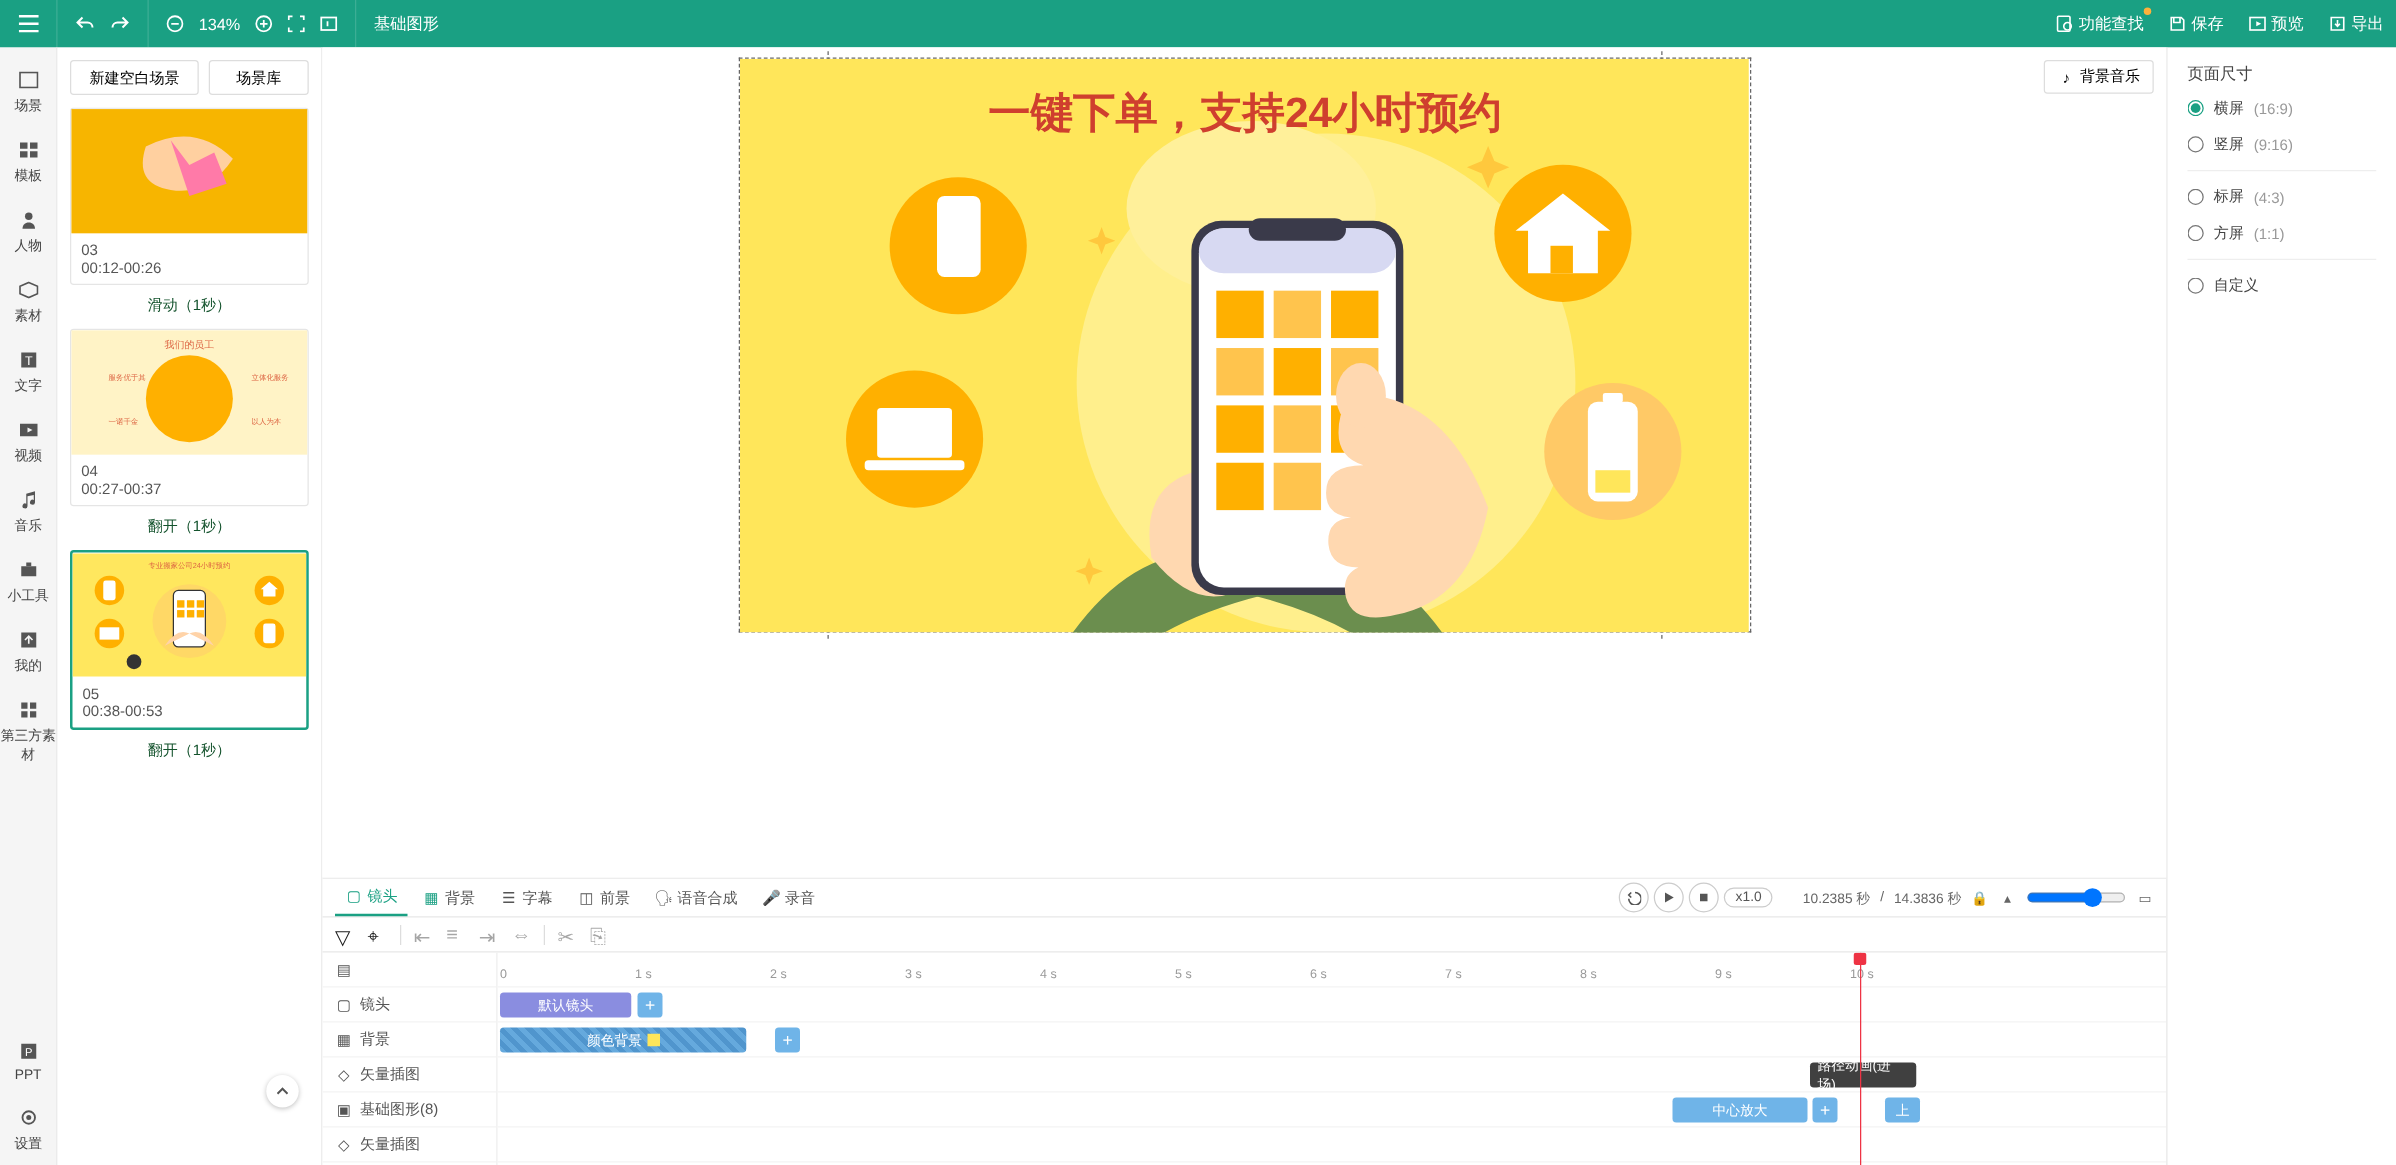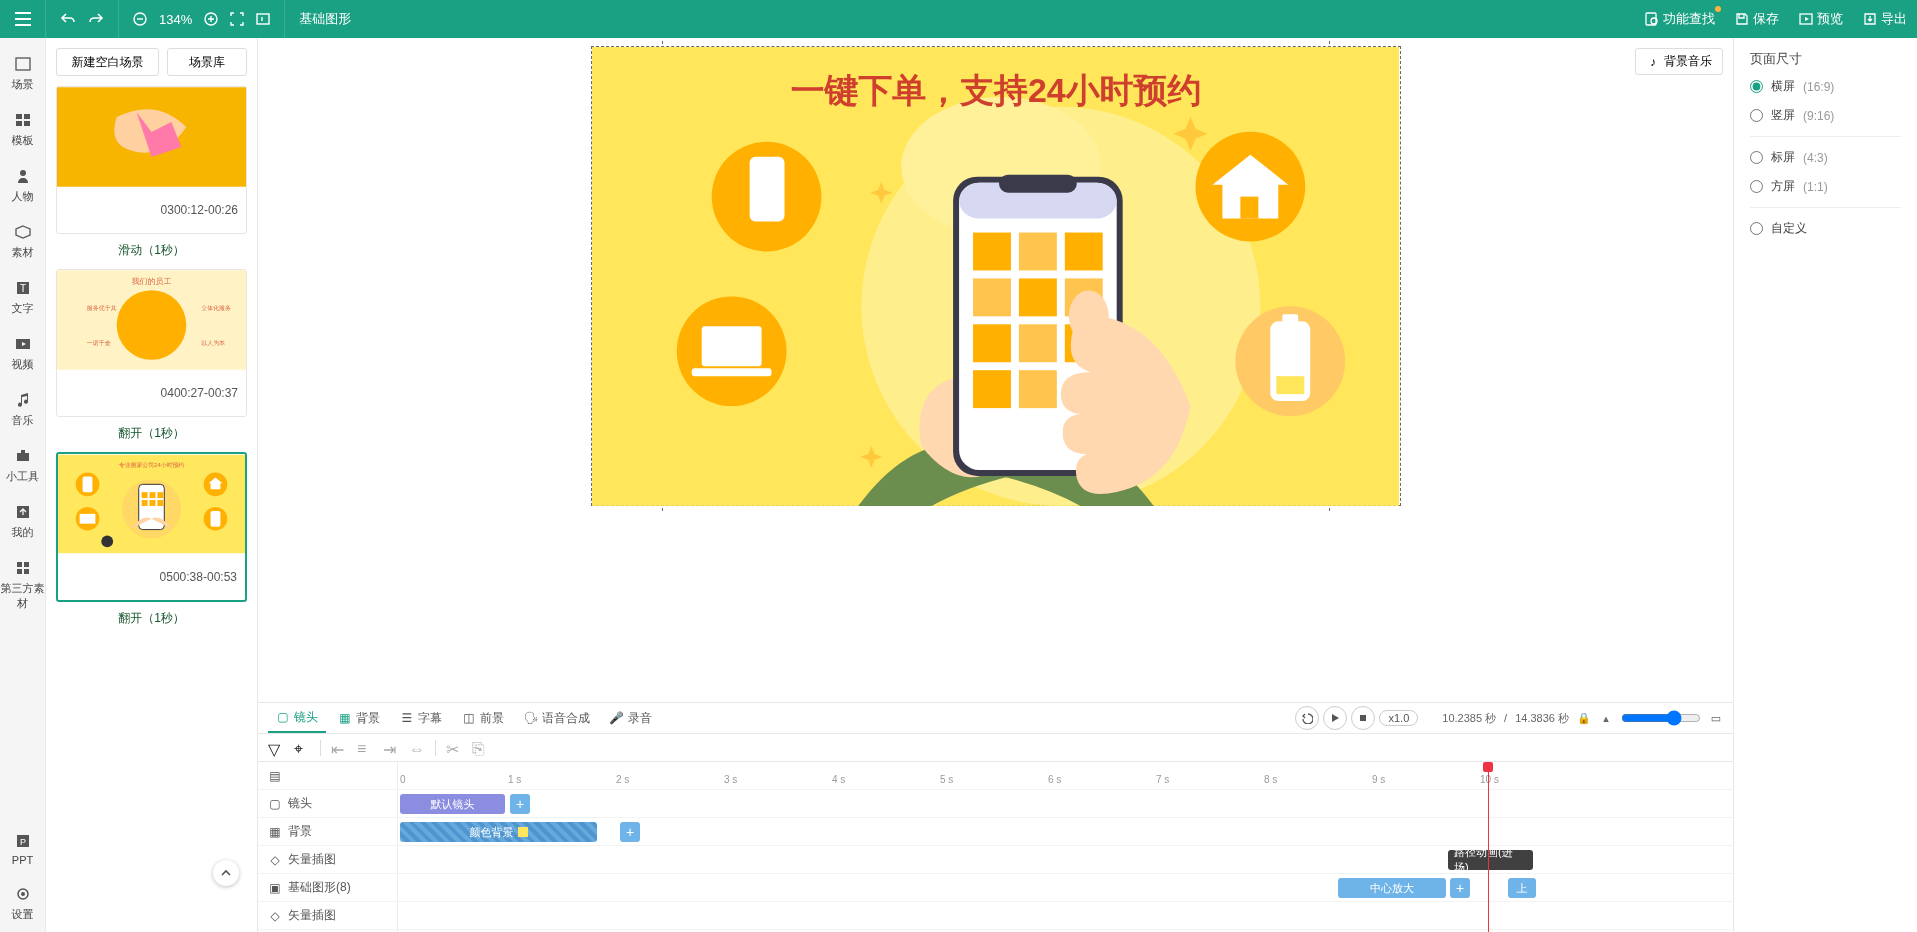--- a/index.html
+++ b/index.html
@@ -27,21 +27,21 @@
 .sidebar .item.bottom { }
 
 .scene-panel { width: 212px; background: #fff; border-right: 1px solid #e8e8e8; display: flex; flex-direction: column; }
 .scene-panel .btns { display: flex; padding: 10px; gap: 8px; }
 .scene-panel .btns button { flex: 1; height: 28px; background: #fff; border: 1px solid #ddd; border-radius: 3px; font-size: 12px; cursor: pointer; }
 .scene-panel .btns button:first-child { flex: 1.3; }
 .scene-panel .list { flex: 1; overflow-y: auto; padding: 0 10px 10px; position: relative; }
 .scene-card { border: 1px solid #e5e5e5; border-radius: 3px; margin-bottom: 10px; }
 .scene-card.selected { border: 2px solid #1aa083; }
 .scene-card .thumb { width: 100%; height: 100px; display: block; }
-.scene-card .meta { display: flex; justify-content: flex-end; padding: 16px 8px; font-size: 12px; color: #555; }
+.scene-card .meta { display: flex; justify-content: space-between; padding: 6px 8px; font-size: 12px; color: #555; flex-direction: column; }
 .transition { text-align: center; font-size: 12px; color: #14532d; margin: -2px 0 10px; }
 .scroll-fab { position: absolute; right: 18px; bottom: 46px; width: 26px; height: 26px; border-radius: 50%; background: #fff; box-shadow: 0 1px 4px rgba(0,0,0,0.25); display:flex; align-items:center; justify-content:center; cursor:pointer; }
 
 .center { flex: 1; display: flex; flex-direction: column; min-width: 0; background:#fff;}
 
 .canvas-area { flex: 1; position: relative; display: flex; align-items: flex-start; justify-content: center; overflow: hidden; background: #fff; }
 .canvas-outer { margin-top: 8px; width: 810px; height: 460px; border: 1px dashed #666; position: relative; }
 .canvas-label { position: absolute; top: 4px; left: 4px; font-size: 11px; color: #50564e; }
 .canvas-outer .cutline { position: absolute; top: -6px; bottom: -6px; border-left: 1px dashed #666; }
 .canvas-outer .cutline.l { left: 70px; }

